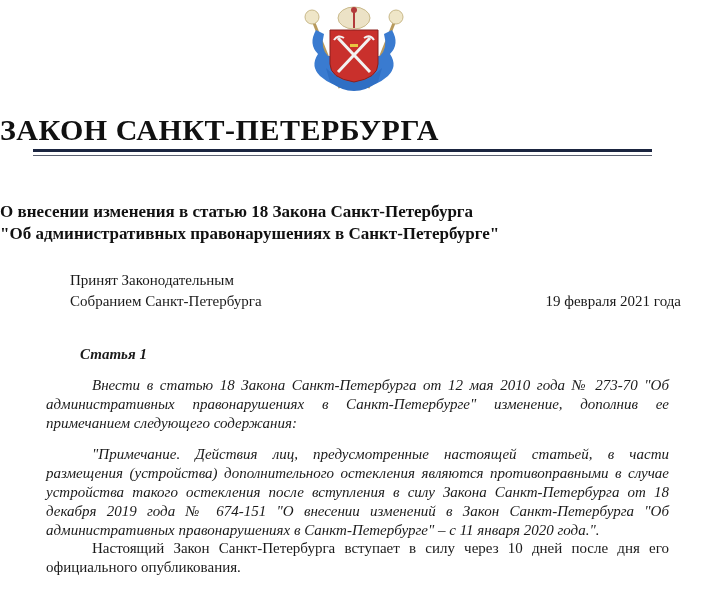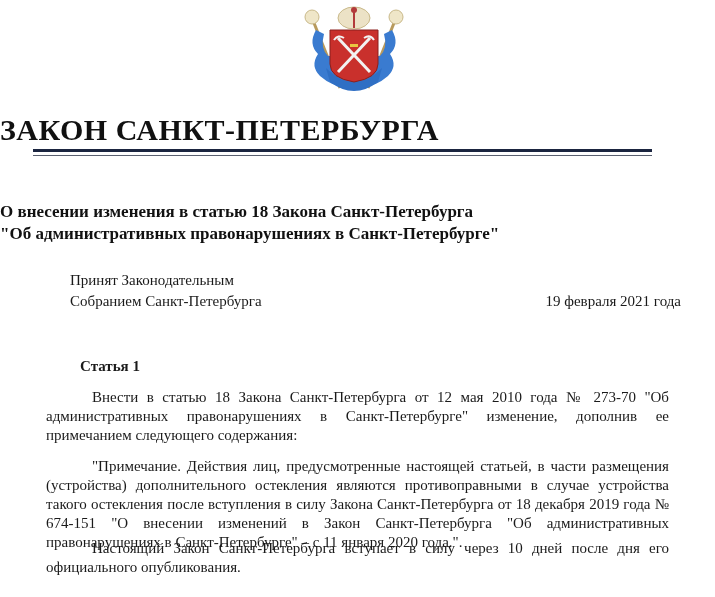--- a/index.html
+++ b/index.html
@@ -38,21 +38,21 @@
     }
     .article {
       position: absolute; left: 34px; width: 647px; font-size: 15px; line-height: 19px;
     }
     .article h3 {
       margin: 0; padding-left: 46px; font-size: 15px; font-weight: bold; line-height: 20px;
     }
     .article p {
       margin: 12px; text-indent: 46px; text-align: justify;
     }
-    .art1 { top: 356px; }
+    .art1 { top: 344px; font-style: italic; }
     .art2 { top: 527px; }
   </style>
 </head>
 <body>
 
 <div class="emblem">
   <svg width="112" height="92" viewBox="0 0 112 92">
 
     <line x1="14" y1="14" x2="42" y2="84" stroke="#b89a5c" stroke-width="3"></line>
     <line x1="98" y1="14" x2="70" y2="84" stroke="#b89a5c" stroke-width="3"></line>

